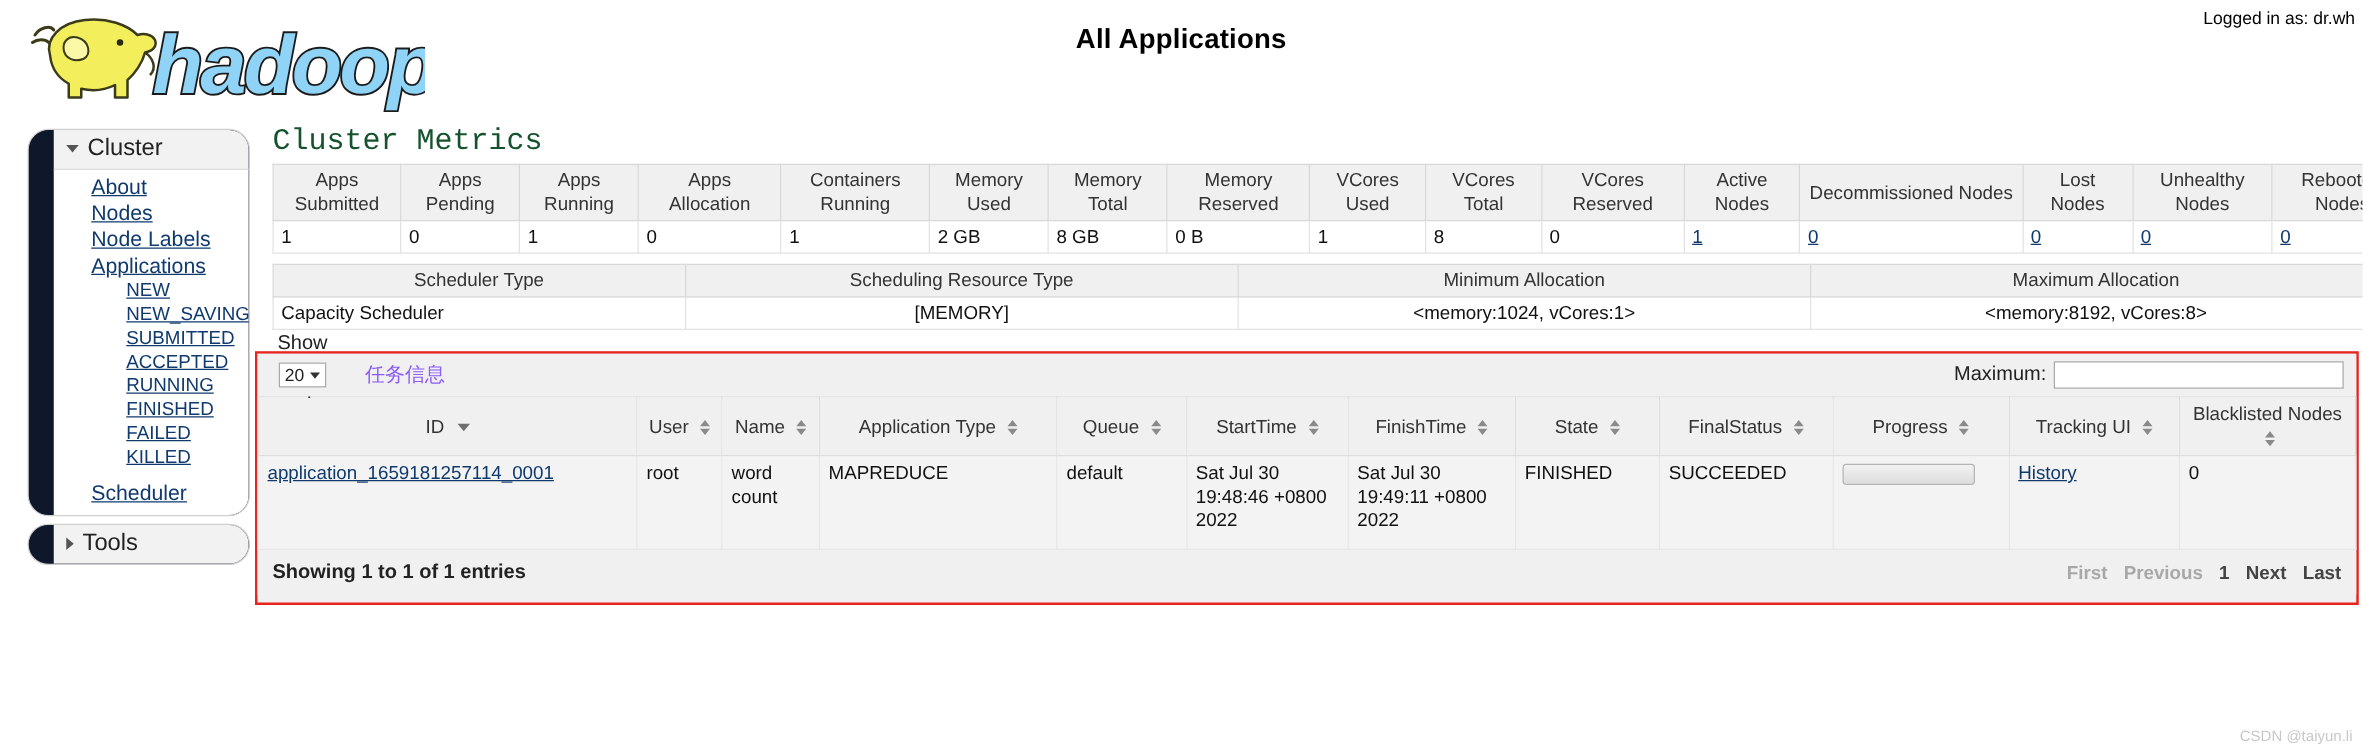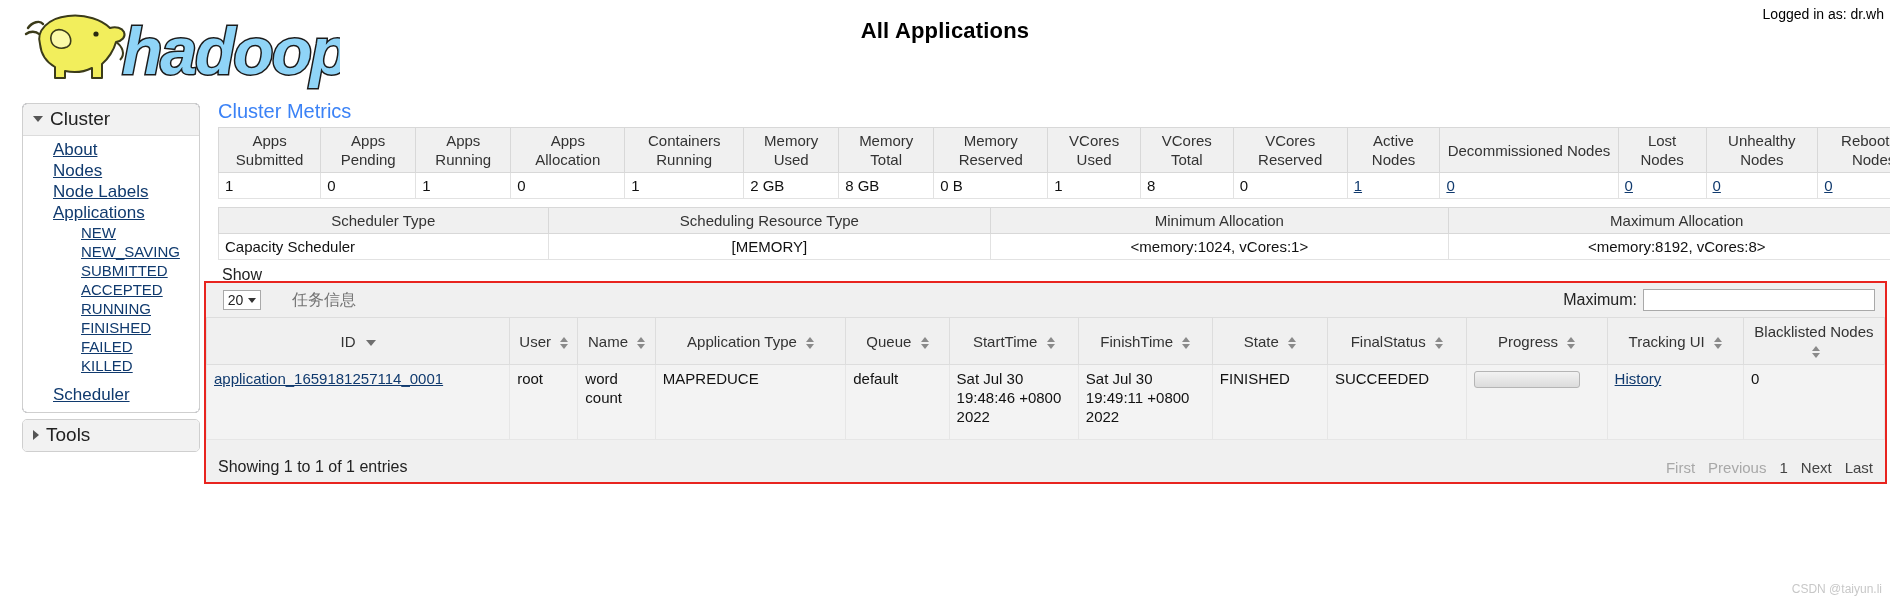--- a/index.html
+++ b/index.html
@@ -34,24 +34,25 @@
     margin-left: 38px;
   }
 
   
   .sidebar {
     position: absolute; left: 22px; top: 103px;
     width: 178px;
   }
   .nav-block {
     border: 1px solid #cfcfcf;
-    border-radius: 5px;
+    border-radius: 17px;
     background: #0f172a;
     margin-bottom: 6px;
     overflow: hidden;
+    padding-left: 20px;
   }
   .nav-head {
     background: #f2f2f2;
     border-bottom: 1px solid #dcdcdc;
     padding: 4px 8px 5px 10px;
     font-size: 19px;
     color: #222;
     display: flex; align-items: center; gap: 7px;
   }
   .caret-down {
@@ -78,22 +79,23 @@
     cursor: pointer;
     white-space: nowrap;
   }
   .nav-link.sub { padding-left: 58px; font-size: 15px; line-height: 19px; }
   .nav-spacer { height: 9px; }
   .tools-block .nav-head { border-bottom: none; }
 
   
   .main { position: absolute; left: 218px; top: 100px; right: 0; }
   .section-title {
-    font-size: 20px; color: #3b82f6;
+    font-size: 24px; color: #14532d;
     margin: 0 0 4px 0;
+    font-family: Liberation Mono, monospace;
   }
   table.grid {
     border-collapse: collapse;
     font-size: 15px;
     table-layout: fixed;
   }
   table.grid th {
     background: #f0f0f0;
     border: 1px solid #d8d8d8;
     font-weight: normal;
@@ -147,21 +149,21 @@
     font-size: 14px;
     cursor: pointer;
   }
   .dt-select .chev {
     width: 0; height: 0;
     border-left: 4px solid transparent;
     border-right: 4px solid transparent;
     border-top: 5px solid #333;
   }
   .dt-annotation {
-    color: #737373; font-size: 16px; margin-left: 26px;
+    color: #8b5cf6; font-size: 16px; margin-left: 26px;
   }
   .dt-search {
     margin-left: auto; display: flex; align-items: center; gap: 6px;
     font-size: 16px;
   }
   .dt-search input {
     width: 232px; height: 22px;
     border: 1px solid #a9a9a9;
     background: #fff;
     font-size: 14px;
@@ -219,26 +221,27 @@
   .applink { color: #103a6e; text-decoration: underline; cursor: pointer; }
   .progress-bar {
     width: 106px; height: 17px;
     border: 1px solid #b5b5b5;
     border-radius: 3px;
     background: linear-gradient(#f2f2f2,#dcdcdc);
     margin-top: 2px;
   }
 
   .dt-bottom {
-    display: flex; align-items: flex-end;
+    display: flex; align-items: center;
     height: 36px;
     padding: 0 12px;
     font-size: 16px;
     color: #222;
     background: #f0f0f0;
+    font-weight: bold;
   }
   .paging { margin-left: auto; display: flex; align-items: center; gap: 13px; font-size: 15px; }
   .paging .dim { color: #a8a8a8; cursor: default; }
   .paging .cur { color: #444; cursor: pointer; }
 
   .watermark {
     position: absolute; right: 8px; bottom: 2px;
     font-size: 12px; color: #c8c8c8;
   }
 </style>

